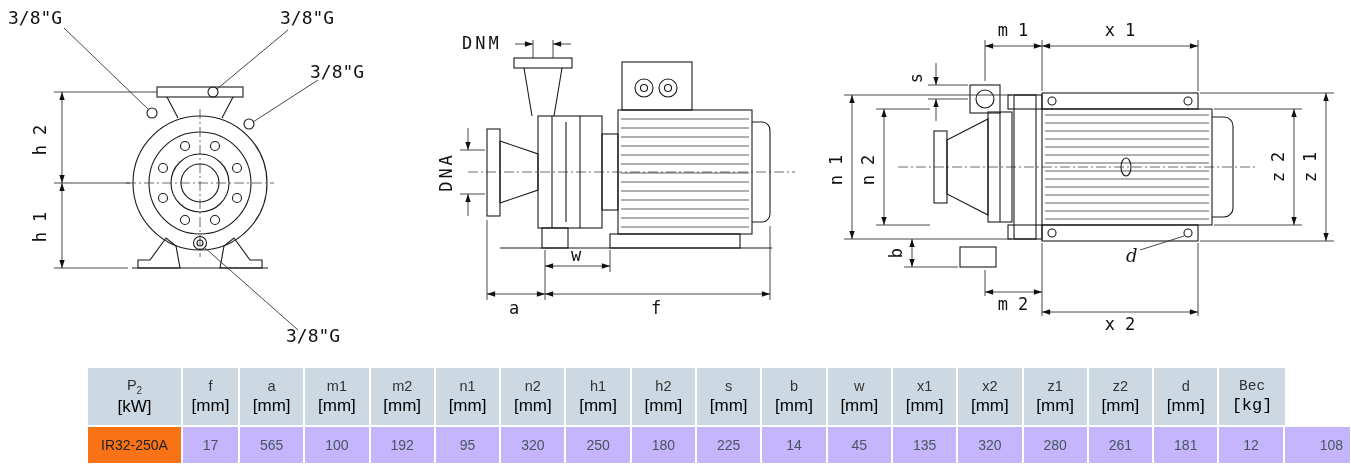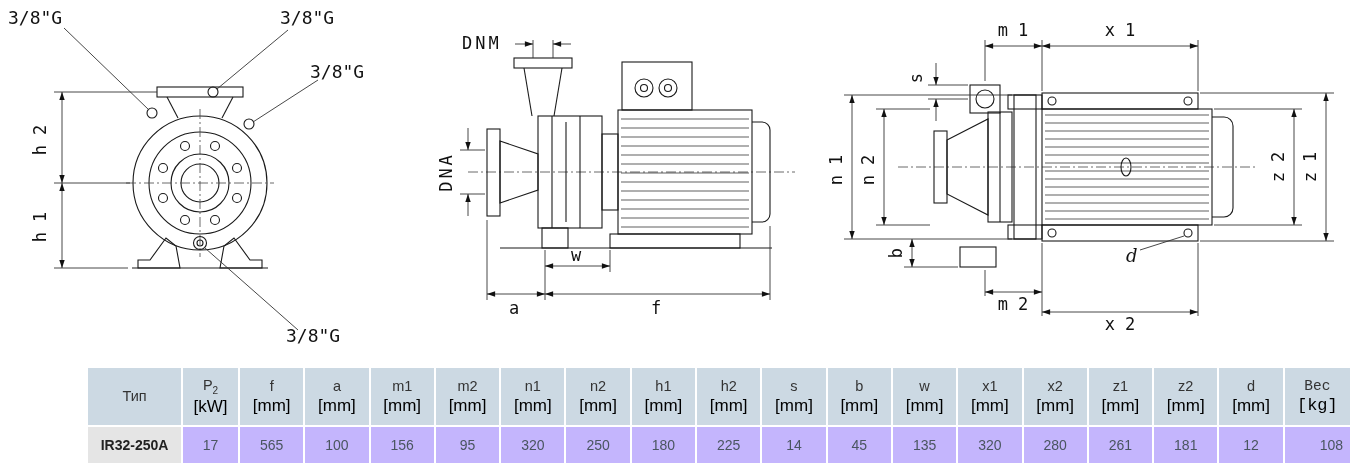--- a/index.html
+++ b/index.html
@@ -24,21 +24,21 @@
   }
   .th:last-child{border-right:none;font-family:Liberation Mono, monospace;}
   .sym{font-size:14.5px;color:#333;}
   .sub{font-size:10px;}
   .unit{font-size:17px;color:#000000;}
   .td{
     background:#c4b5fd;height:36px;display:flex;align-items:center;justify-content:center;
     border-right:2px solid #fff;border-top:2px solid #fff;font-size:14px;color:#4a5560;
   }
   .td:last-child{border-right:none;padding-left:28px;}
-  .td.type-cell{background:#e5e5e5;font-weight:bold;color:#222;}
+  .td.type-cell{background:#f97316;font-weight:normal;color:#222;}
 </style>
 </head>
 <body>
 
 <div class="drawings">
 <svg width="1351" height="362" viewBox="0 0 1351 362">
   <defs>
     <marker id="arrow" viewBox="0 0 10 10" refX="9.5" refY="5" markerWidth="10" markerHeight="10" orient="auto-start-reverse">
       <path d="M0.5,2 L9.5,5 L0.5,8 Z" fill="#111"></path>
     </marker>
@@ -232,23 +232,20 @@
   <text class="dim" text-anchor="middle" x="1120" y="330">x 2</text>
   <text class="dim" text-anchor="middle" transform="rotate(-90 1284 167)" x="1284" y="167">z 2</text>
   <text class="dim" text-anchor="middle" transform="rotate(-90 1316 167)" x="1316" y="167">z 1</text>
   <text class="ital" x="1126" y="262">d</text>
 </svg>
 </div>
 
 <div class="table-wrap">
   <div class="thead">
     <div class="th">
-        <span class="sym">Тип</span>
-      </div>
-    <div class="th">
       <span class="sym"><span>P</span><sub class="sub">2</sub></span>
       <span class="unit">[kW]</span>
     </div>
     <div class="th">
         <span class="sym">f</span>
         <span class="unit">[mm]</span>
       </div>
     <div class="th">
         <span class="sym">a</span>
         <span class="unit">[mm]</span>
@@ -312,21 +309,21 @@
     <div class="th">
         <span class="sym">Вес</span>
         <span class="unit">[kg]</span>
       </div>
   </div>
   <div class="trow">
     <div class="td type-cell">IR32-250A</div>
     <div class="td">17</div>
     <div class="td">565</div>
     <div class="td">100</div>
-    <div class="td">156</div>
+    <div class="td">192</div>
     <div class="td">95</div>
     <div class="td">320</div>
     <div class="td">250</div>
     <div class="td">180</div>
     <div class="td">225</div>
     <div class="td">14</div>
     <div class="td">45</div>
     <div class="td">135</div>
     <div class="td">320</div>
     <div class="td">280</div>

